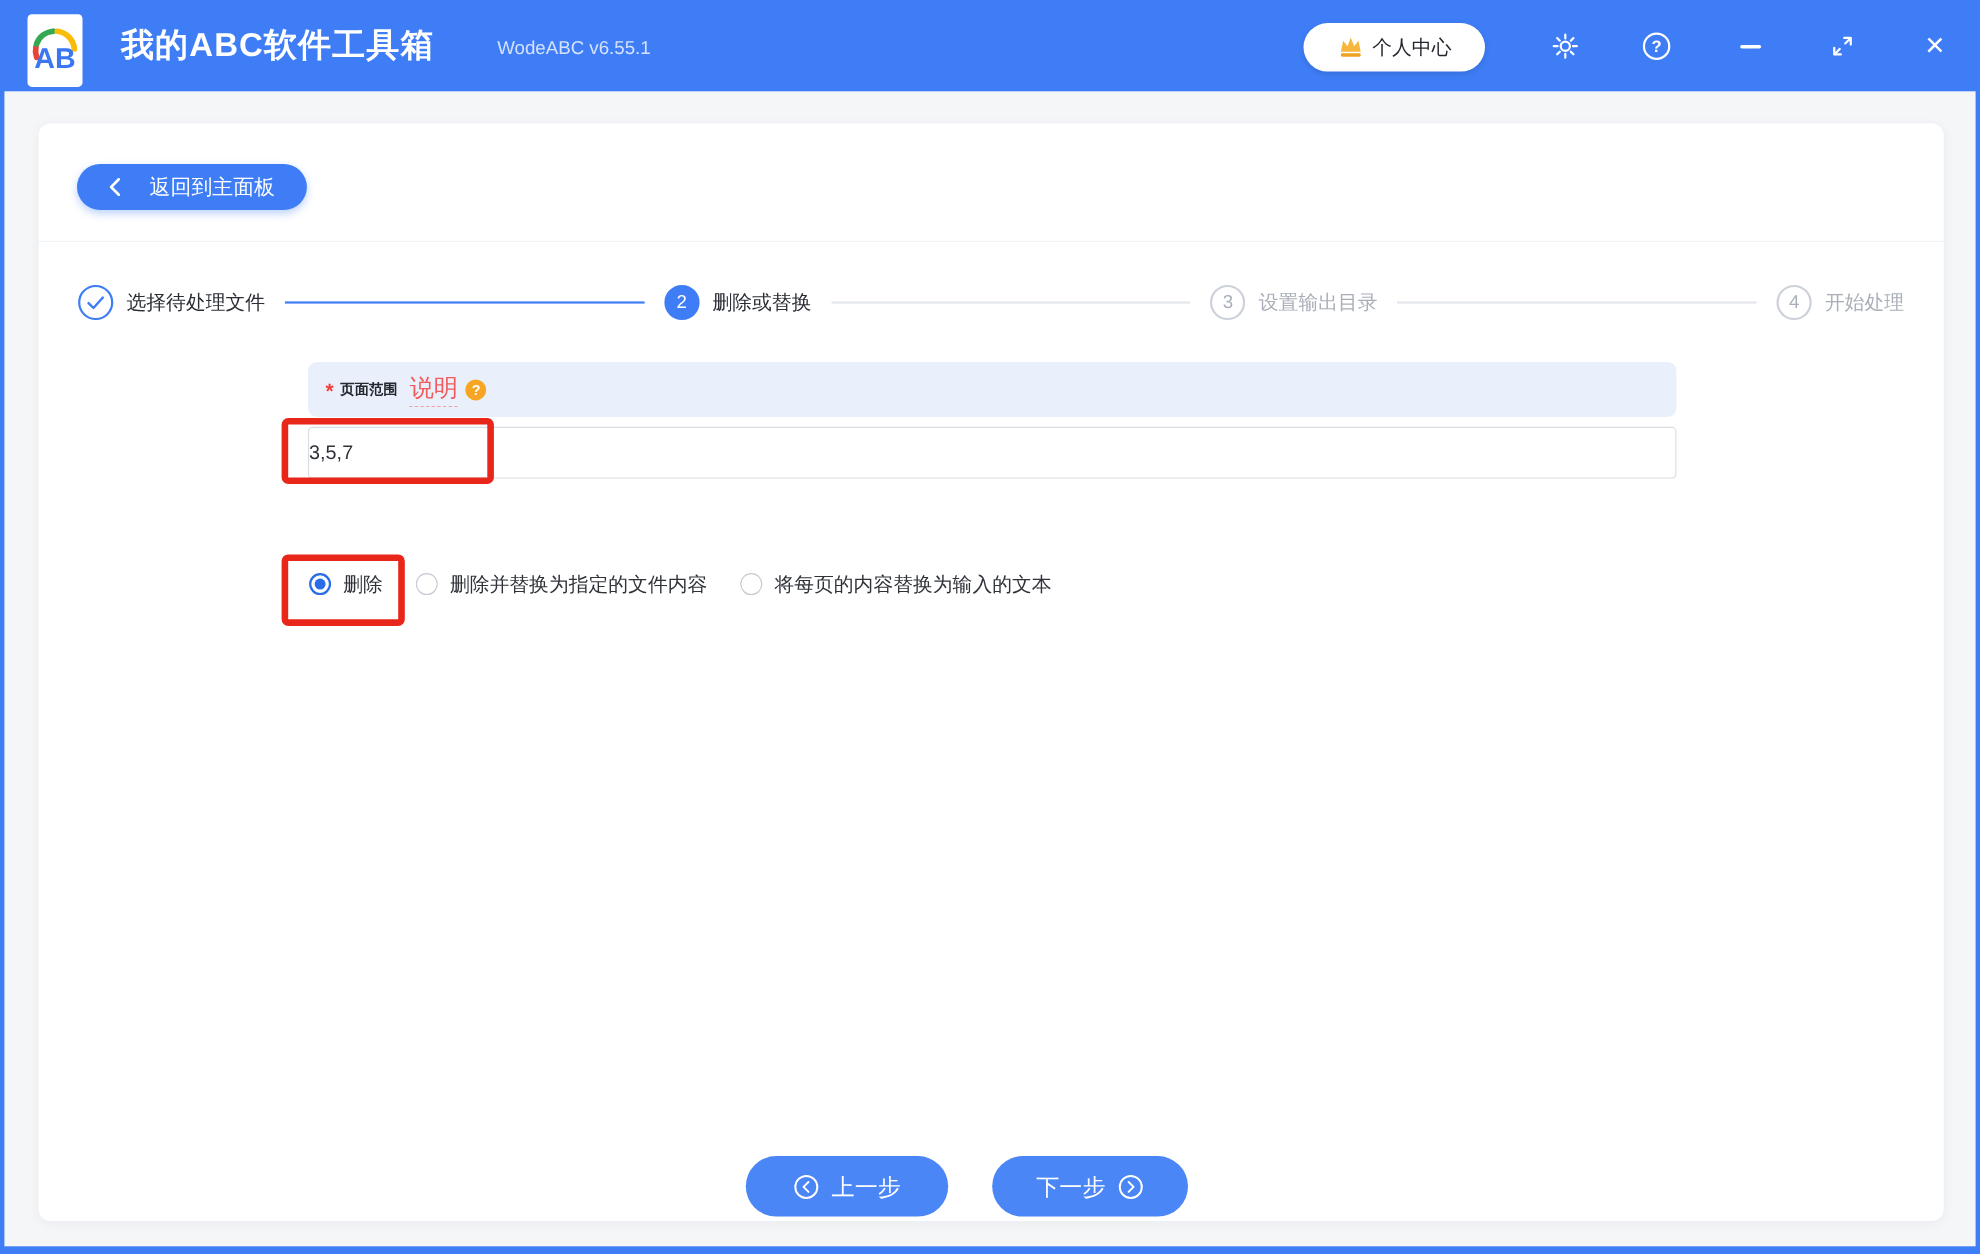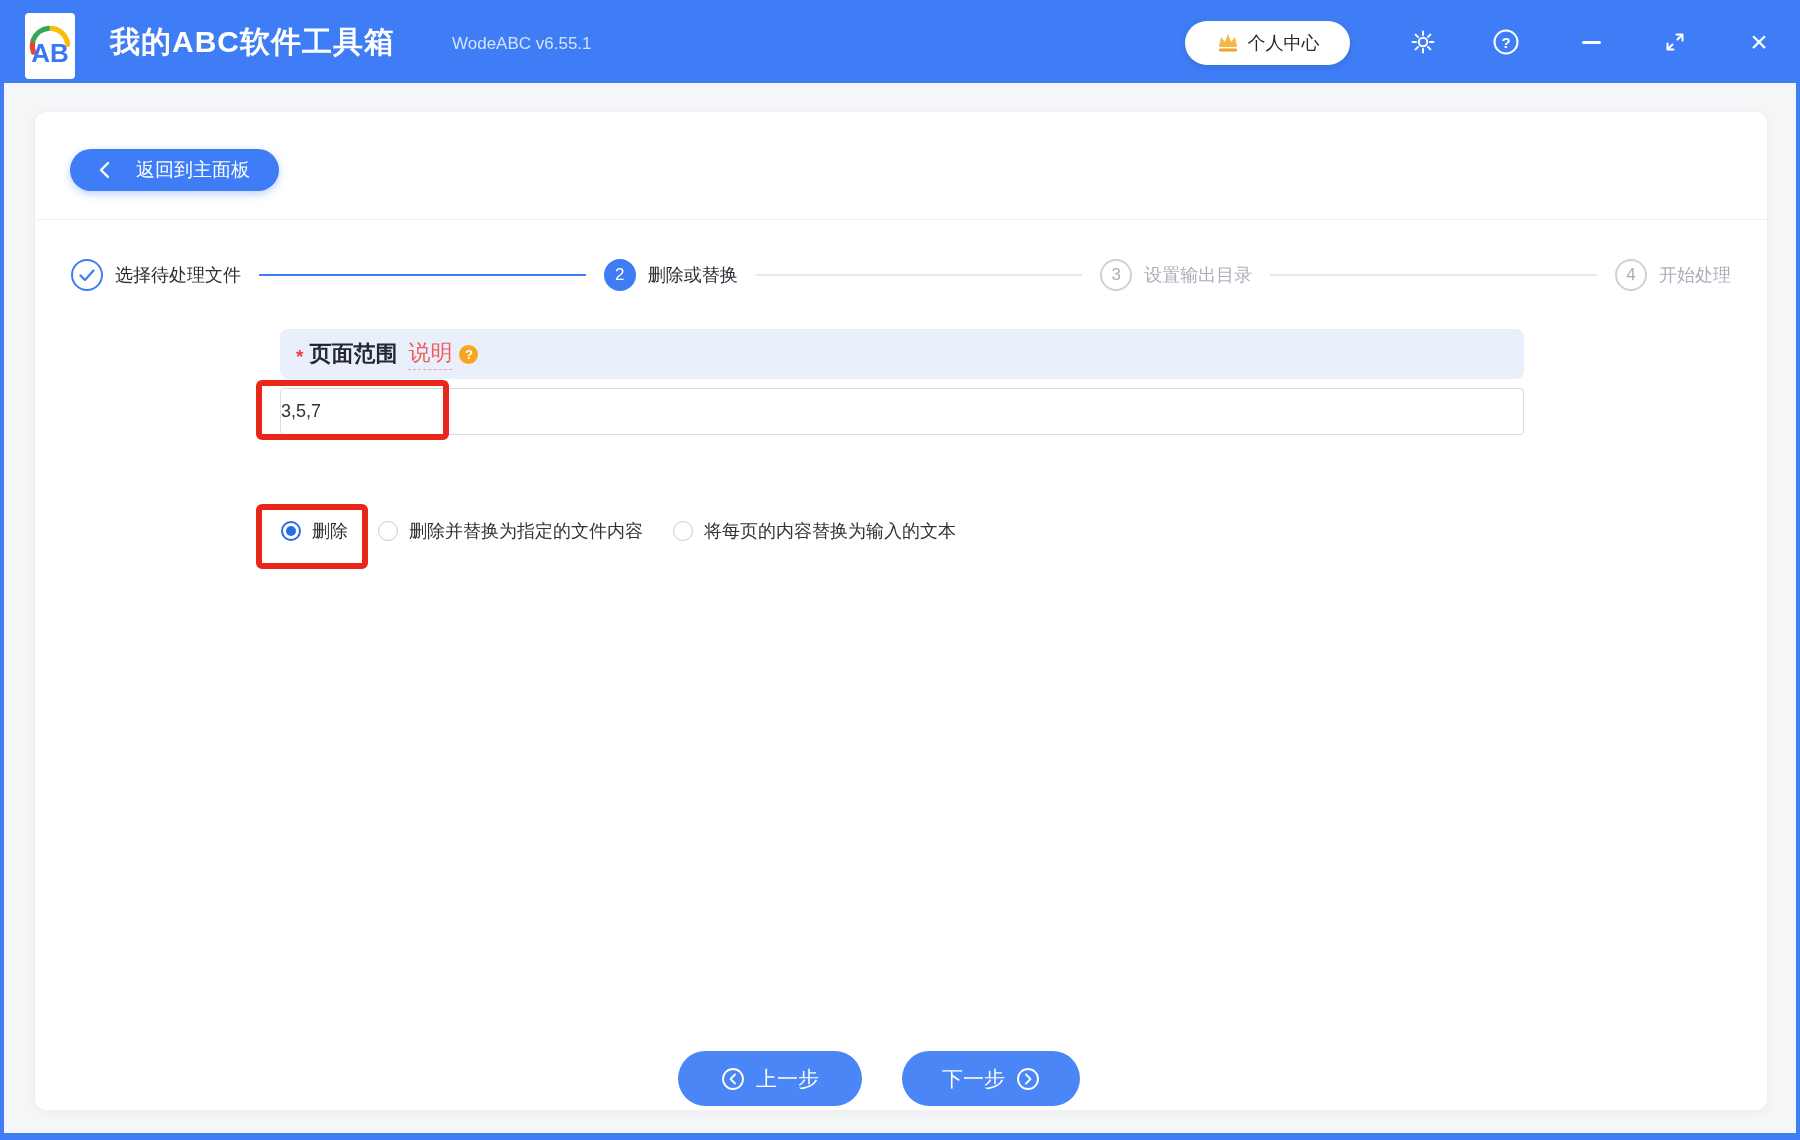--- a/index.html
+++ b/index.html
@@ -61,21 +61,21 @@
   .connector { flex:1 1 0; height:2px; background:#e4e7ec; margin:0 18px; }
   .connector.done { background:#3e7df6; }
 
   
   .sec-bar { position:absolute; left:245px; width:1244px; height:50px;
              background:#e9f0fc; border-radius:8px; display:flex; align-items:center;
              padding-left:16px; }
   .bar-1 { top:217px; } .bar-2 { top:345px; }
   .req-star { color:#f23c3c; font-size:19px; font-weight:bold; margin-right:6px;
               padding-top:5px; }
-  .sec-label { font-size:22px; font-weight:bold; color:#25282e; margin-right:11px; }
+  .sec-label { font-size:13px; font-weight:bold; color:#25282e; margin-right:11px; }
   .help-link { font-size:22px; color:#f15b5b; border-bottom:1px dashed #f3a0a0;
                padding-bottom:1px; margin-right:7px; cursor:pointer; }
   .help-badge { width:19px; height:19px; border-radius:50%; background:#f6a623;
                 color:#fff; font-size:13px; font-weight:bold; display:flex;
                 align-items:center; justify-content:center; cursor:pointer; }
   .range-input { position:absolute; left:245px; top:276px; width:1244px; height:47px;
                  border:1px solid #d8dce3; border-radius:4px; font-size:18px;
                  color:#2f3238; outline:none;
                  font-family:"Liberation Sans","DejaVu Sans",sans-serif; }
 

